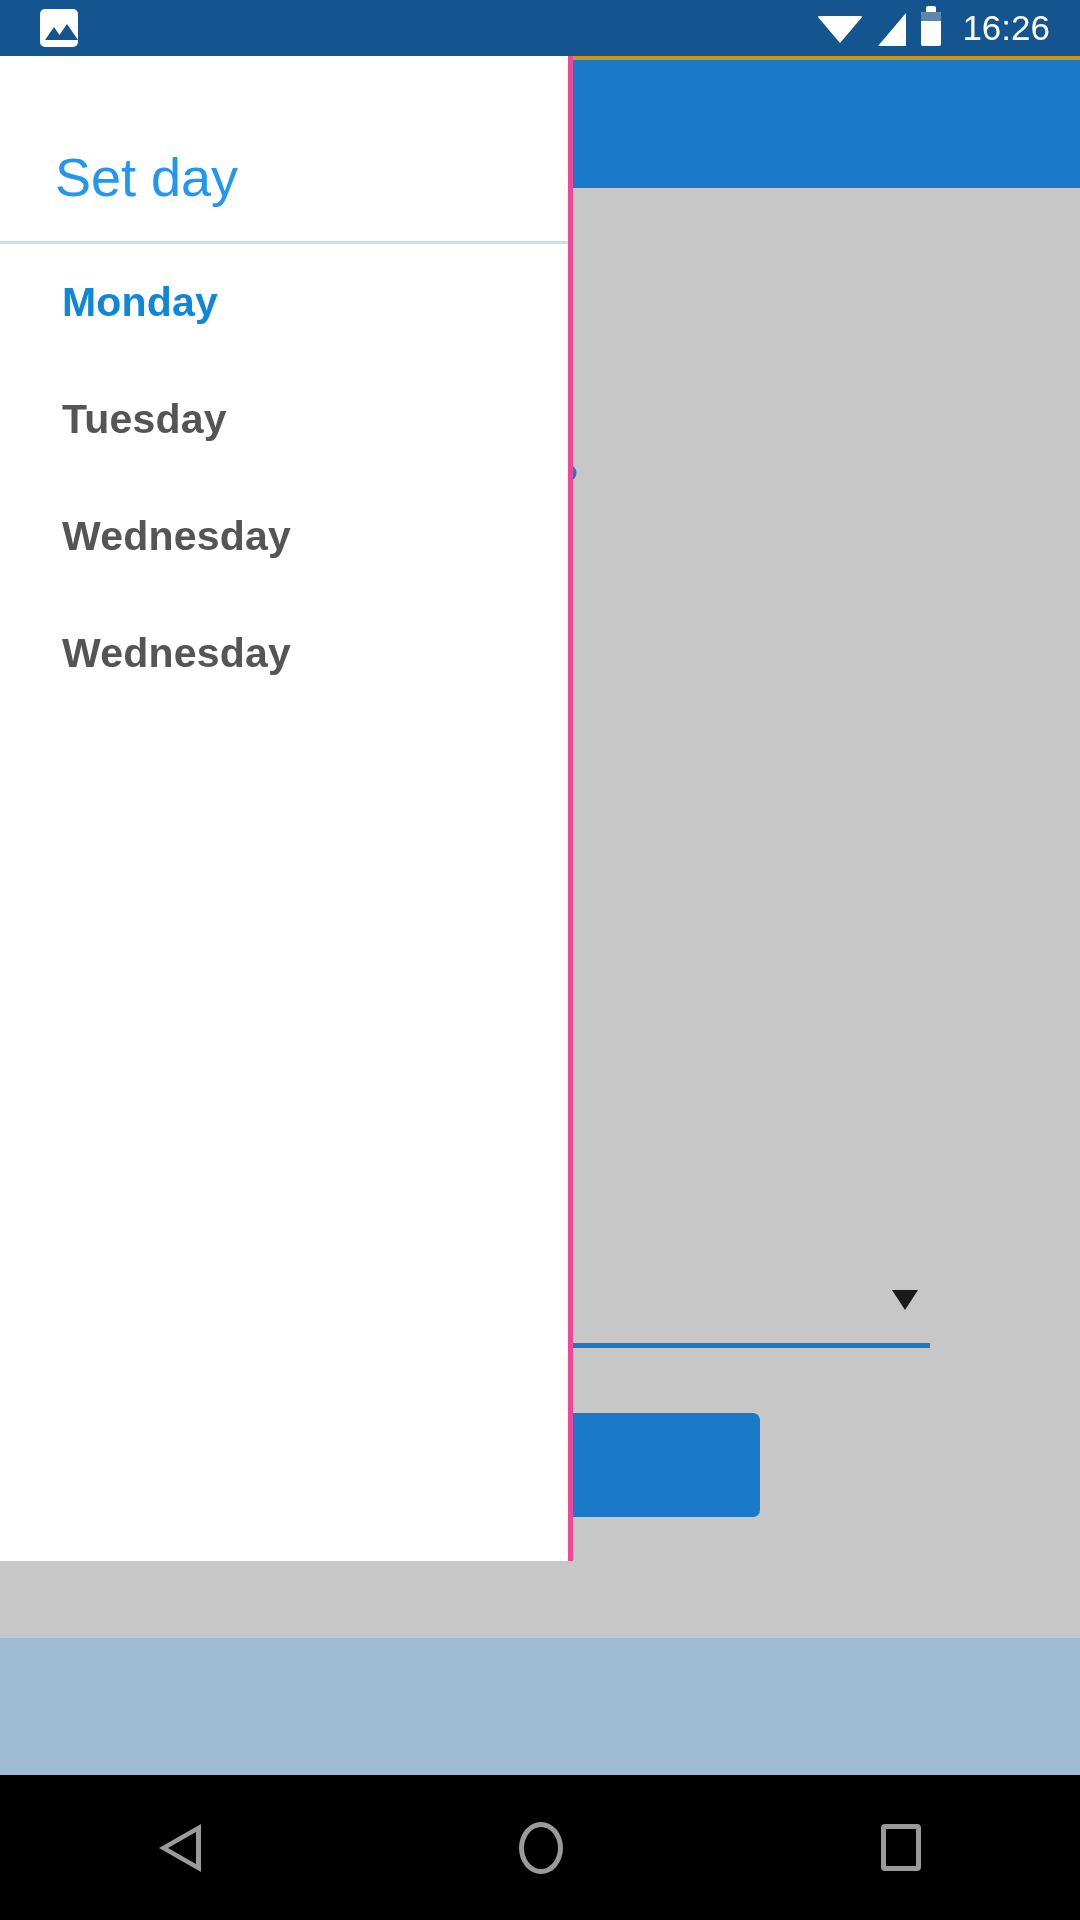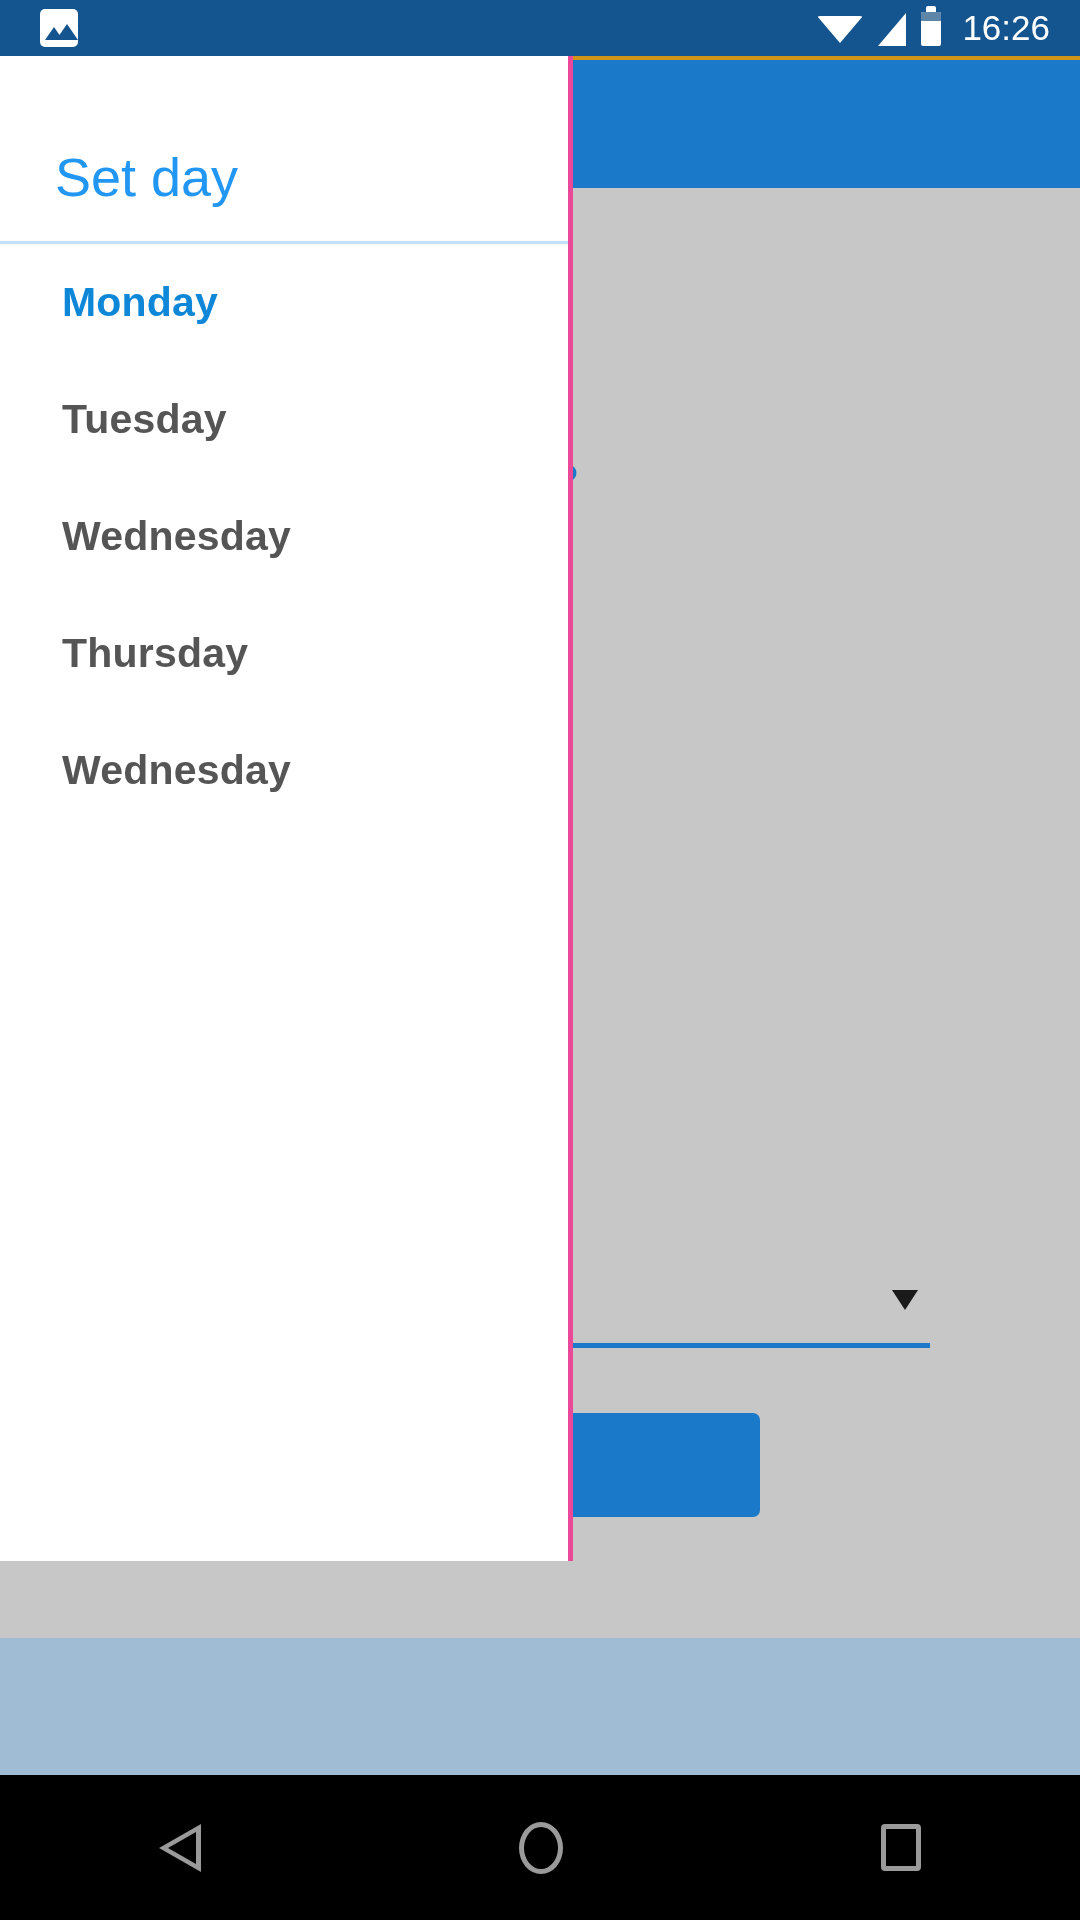--- a/index.html
+++ b/index.html
@@ -186,21 +186,20 @@
   </div>
 
   <div class="dialog">
     <div class="dlg-title">Set day</div>
     <div class="dlg-divider"></div>
 
     <div class="dlg-list">
       <div class="dlg-item selected">Monday</div>
       <div class="dlg-item">Tuesday</div>
       <div class="dlg-item">Wednesday</div>
-      <div class="dlg-item">Thursday</div>
       <div class="dlg-item">Wednesday</div>
     </div>
   </div>
 
   <div class="statusbar">
     <div class="sb-left">
       <div class="photo-icon"></div>
     </div>
     <div class="sb-right">
       <div class="wifi-icon"></div>

